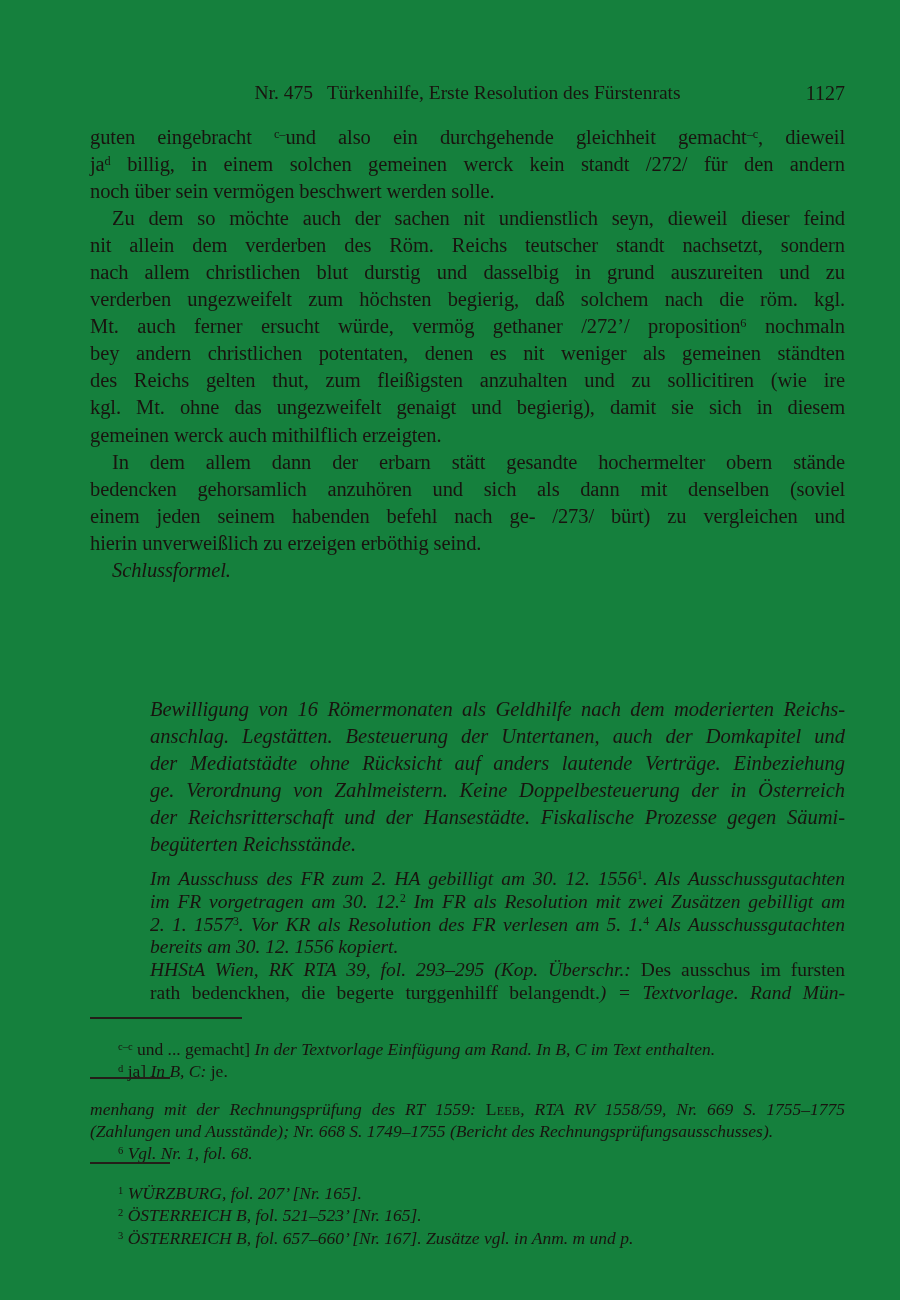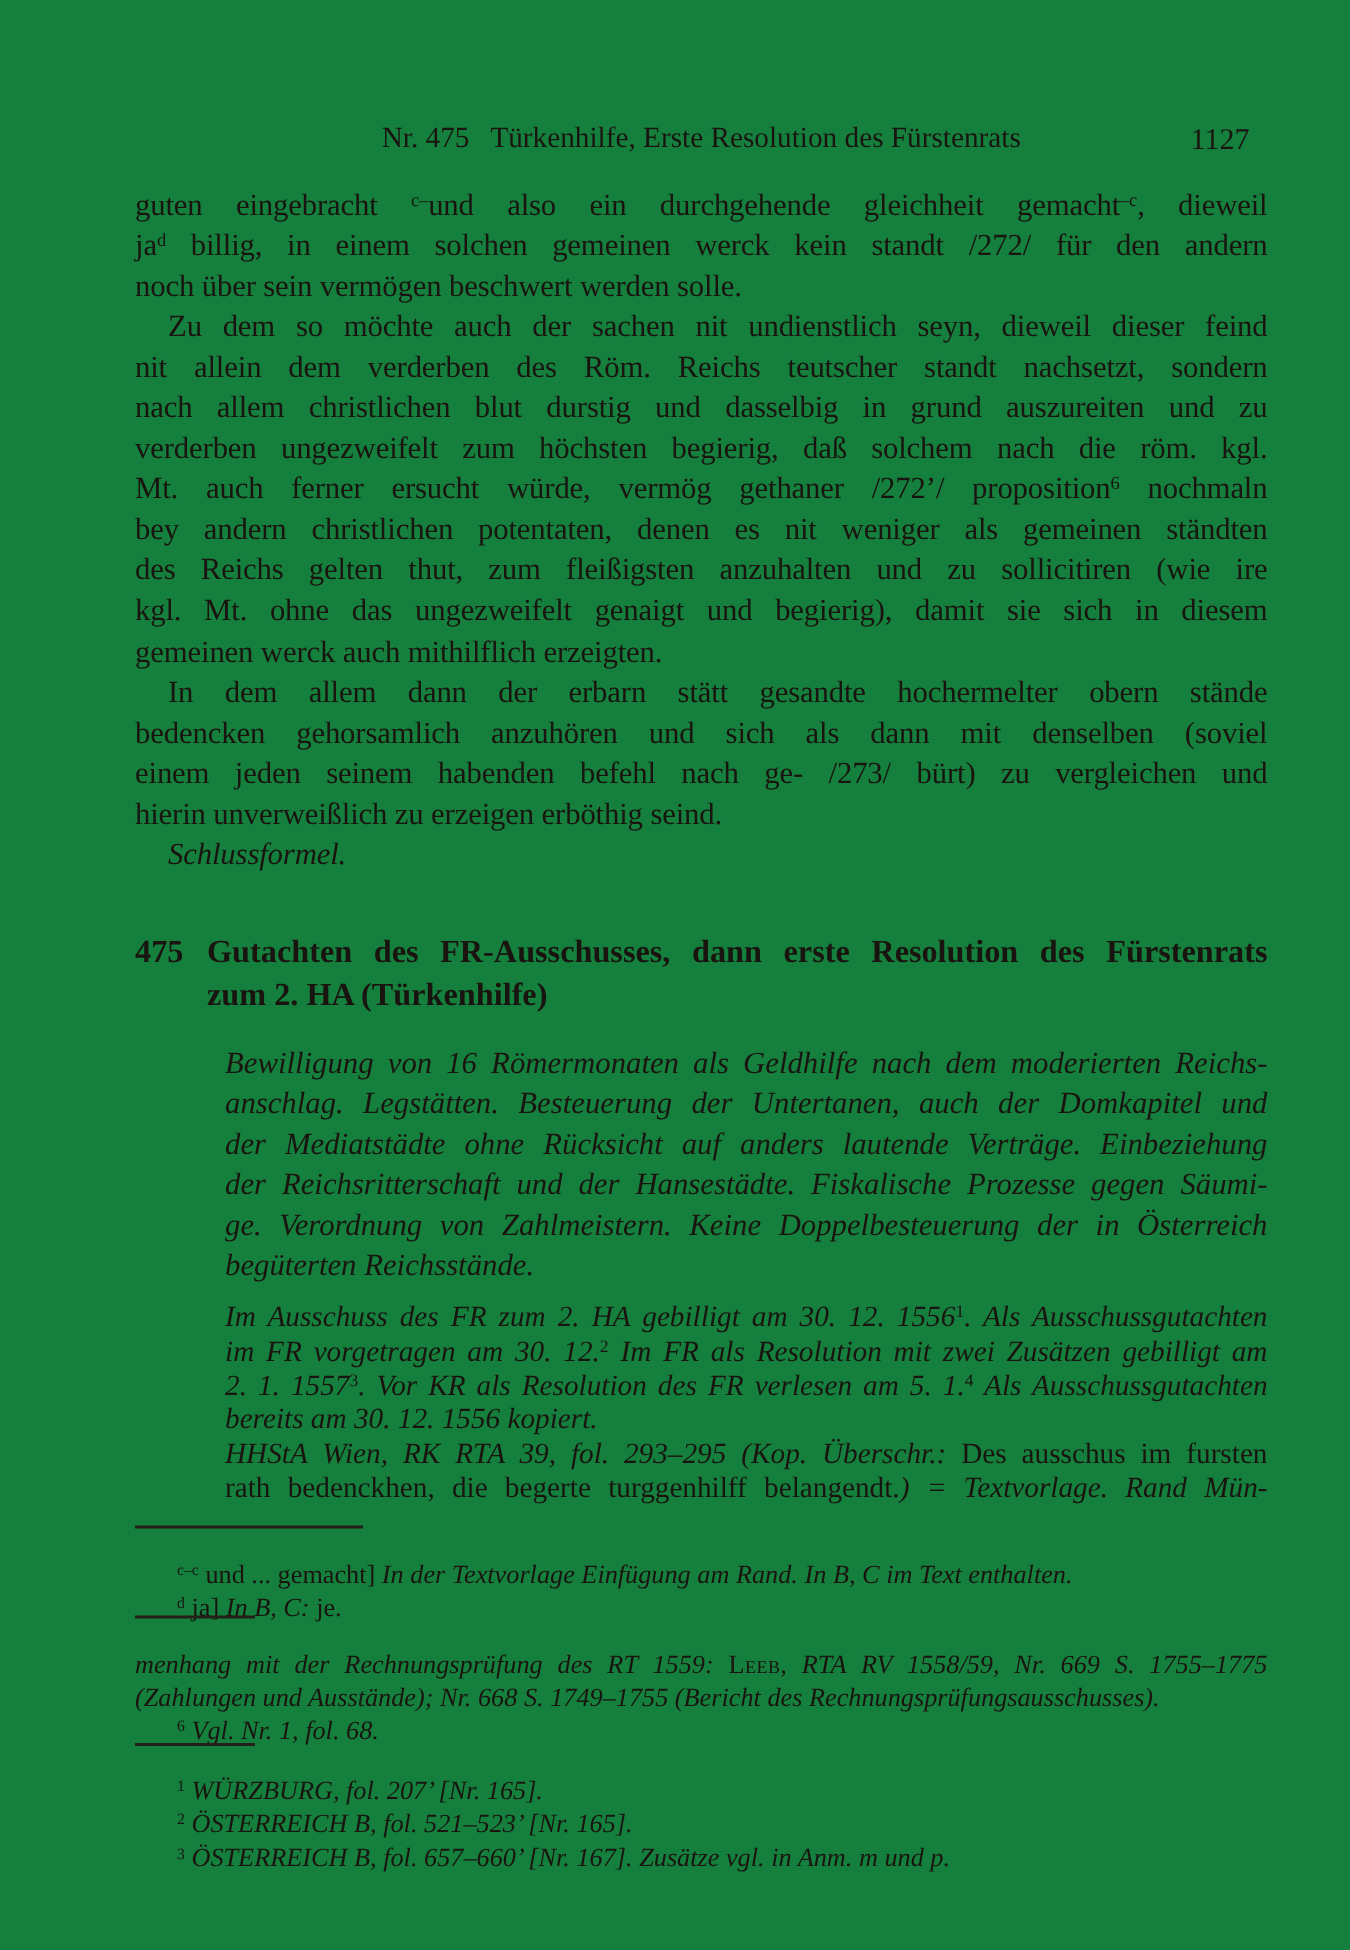--- a/index.html
+++ b/index.html
@@ -10,21 +10,21 @@
     color:#19140f;
     font-family:Liberation Serif, serif;
     overflow:hidden;
   }
   .abs{position:absolute;}
   
   .runhead{left:90px;top:82px;width:755px;height:26px;font-size:19.5px;}
   .runhead-center{position:absolute;left:0;right:0;text-align:center;}
   .runhead-center span{display:inline-block;}
   .runhead-num{margin-right:14px;}
-  .pagenum{position:absolute;right:12px;top:0;font-size:20px;}
+  .pagenum{position:absolute;right:0;top:0;font-size:20px;}
   
   .line{text-align:justify;text-align-last:justify;hyphens:none;white-space:normal;}
   .line.last{text-align-last:left;}
   .line.ind{text-indent:22px;}
   .i{font-style:italic;}
   .r{font-style:normal;}
   .sc{font-variant:small-caps;font-style:normal;letter-spacing:0.3px;}
   .sup{font-size:60%;position:relative;top:-0.48em;line-height:0;}
   
   .bodytext{left:90px;top:124px;width:755px;font-size:20.5px;line-height:27.05px;letter-spacing:-0.1px;}
@@ -82,37 +82,28 @@
         <div class="line ind"><span>In dem allem dann der erbarn stätt gesandte hochermelter obern stände</span></div>
         <div class="line"><span>bedencken gehorsamlich anzuhören und sich als dann mit denselben (soviel</span></div>
         <div class="line"><span>einem jeden seinem habenden befehl nach ge- /273/ bürt) zu vergleichen und</span></div>
         <div class="line last"><span>hierin unverweißlich zu erzeigen erböthig seind.</span></div>
       </div>
       <div>
         <div class="line ind last"><span class="i">Schlussformel.</span></div>
       </div>
     </div>
 
-  <div class="abs entry">
-    <div class="num">475</div>
-    <div class="htext">
-        <div>
-          <div class="line"><span>Gutachten des FR-Ausschusses, dann erste Resolution des Fürstenrats</span></div>
-          <div class="line last"><span>zum 2. HA (Türkenhilfe)</span></div>
-        </div>
-      </div>
-  </div>
 
   <div class="abs summary it">
       <div>
         <div class="line"><span>Bewilligung von 16 Römermonaten als Geldhilfe nach dem moderierten Reichs-</span></div>
         <div class="line"><span>anschlag. Legstätten. Besteuerung der Untertanen, auch der Domkapitel und</span></div>
         <div class="line"><span>der Mediatstädte ohne Rücksicht auf anders lautende Verträge. Einbeziehung</span></div>
+        <div class="line"><span>ge. Verordnung von Zahlmeistern. Keine Doppelbesteuerung der in Österreich</span></div>
         <div class="line"><span>der Reichsritterschaft und der Hansestädte. Fiskalische Prozesse gegen Säumi-</span></div>
-        <div class="line"><span>ge. Verordnung von Zahlmeistern. Keine Doppelbesteuerung der in Österreich</span></div>
         <div class="line last"><span>begüterten Reichsstände.</span></div>
       </div>
     </div>
 
   <div class="abs notes it">
       <div>
         <div class="line"><span>Im Ausschuss des FR zum 2. HA gebilligt am 30. 12. 1556</span><span class="r sup">1</span><span>. Als Ausschussgutachten</span></div>
         <div class="line"><span>im FR vorgetragen am 30. 12.</span><span class="r sup">2</span><span> Im FR als Resolution mit zwei Zusätzen gebilligt am</span></div>
         <div class="line"><span>2. 1. 1557</span><span class="r sup">3</span><span>. Vor KR als Resolution des FR verlesen am 5. 1.</span><span class="r sup">4</span><span> Als Ausschussgutachten</span></div>
         <div class="line last"><span>bereits am 30. 12. 1556 kopiert.</span></div>

